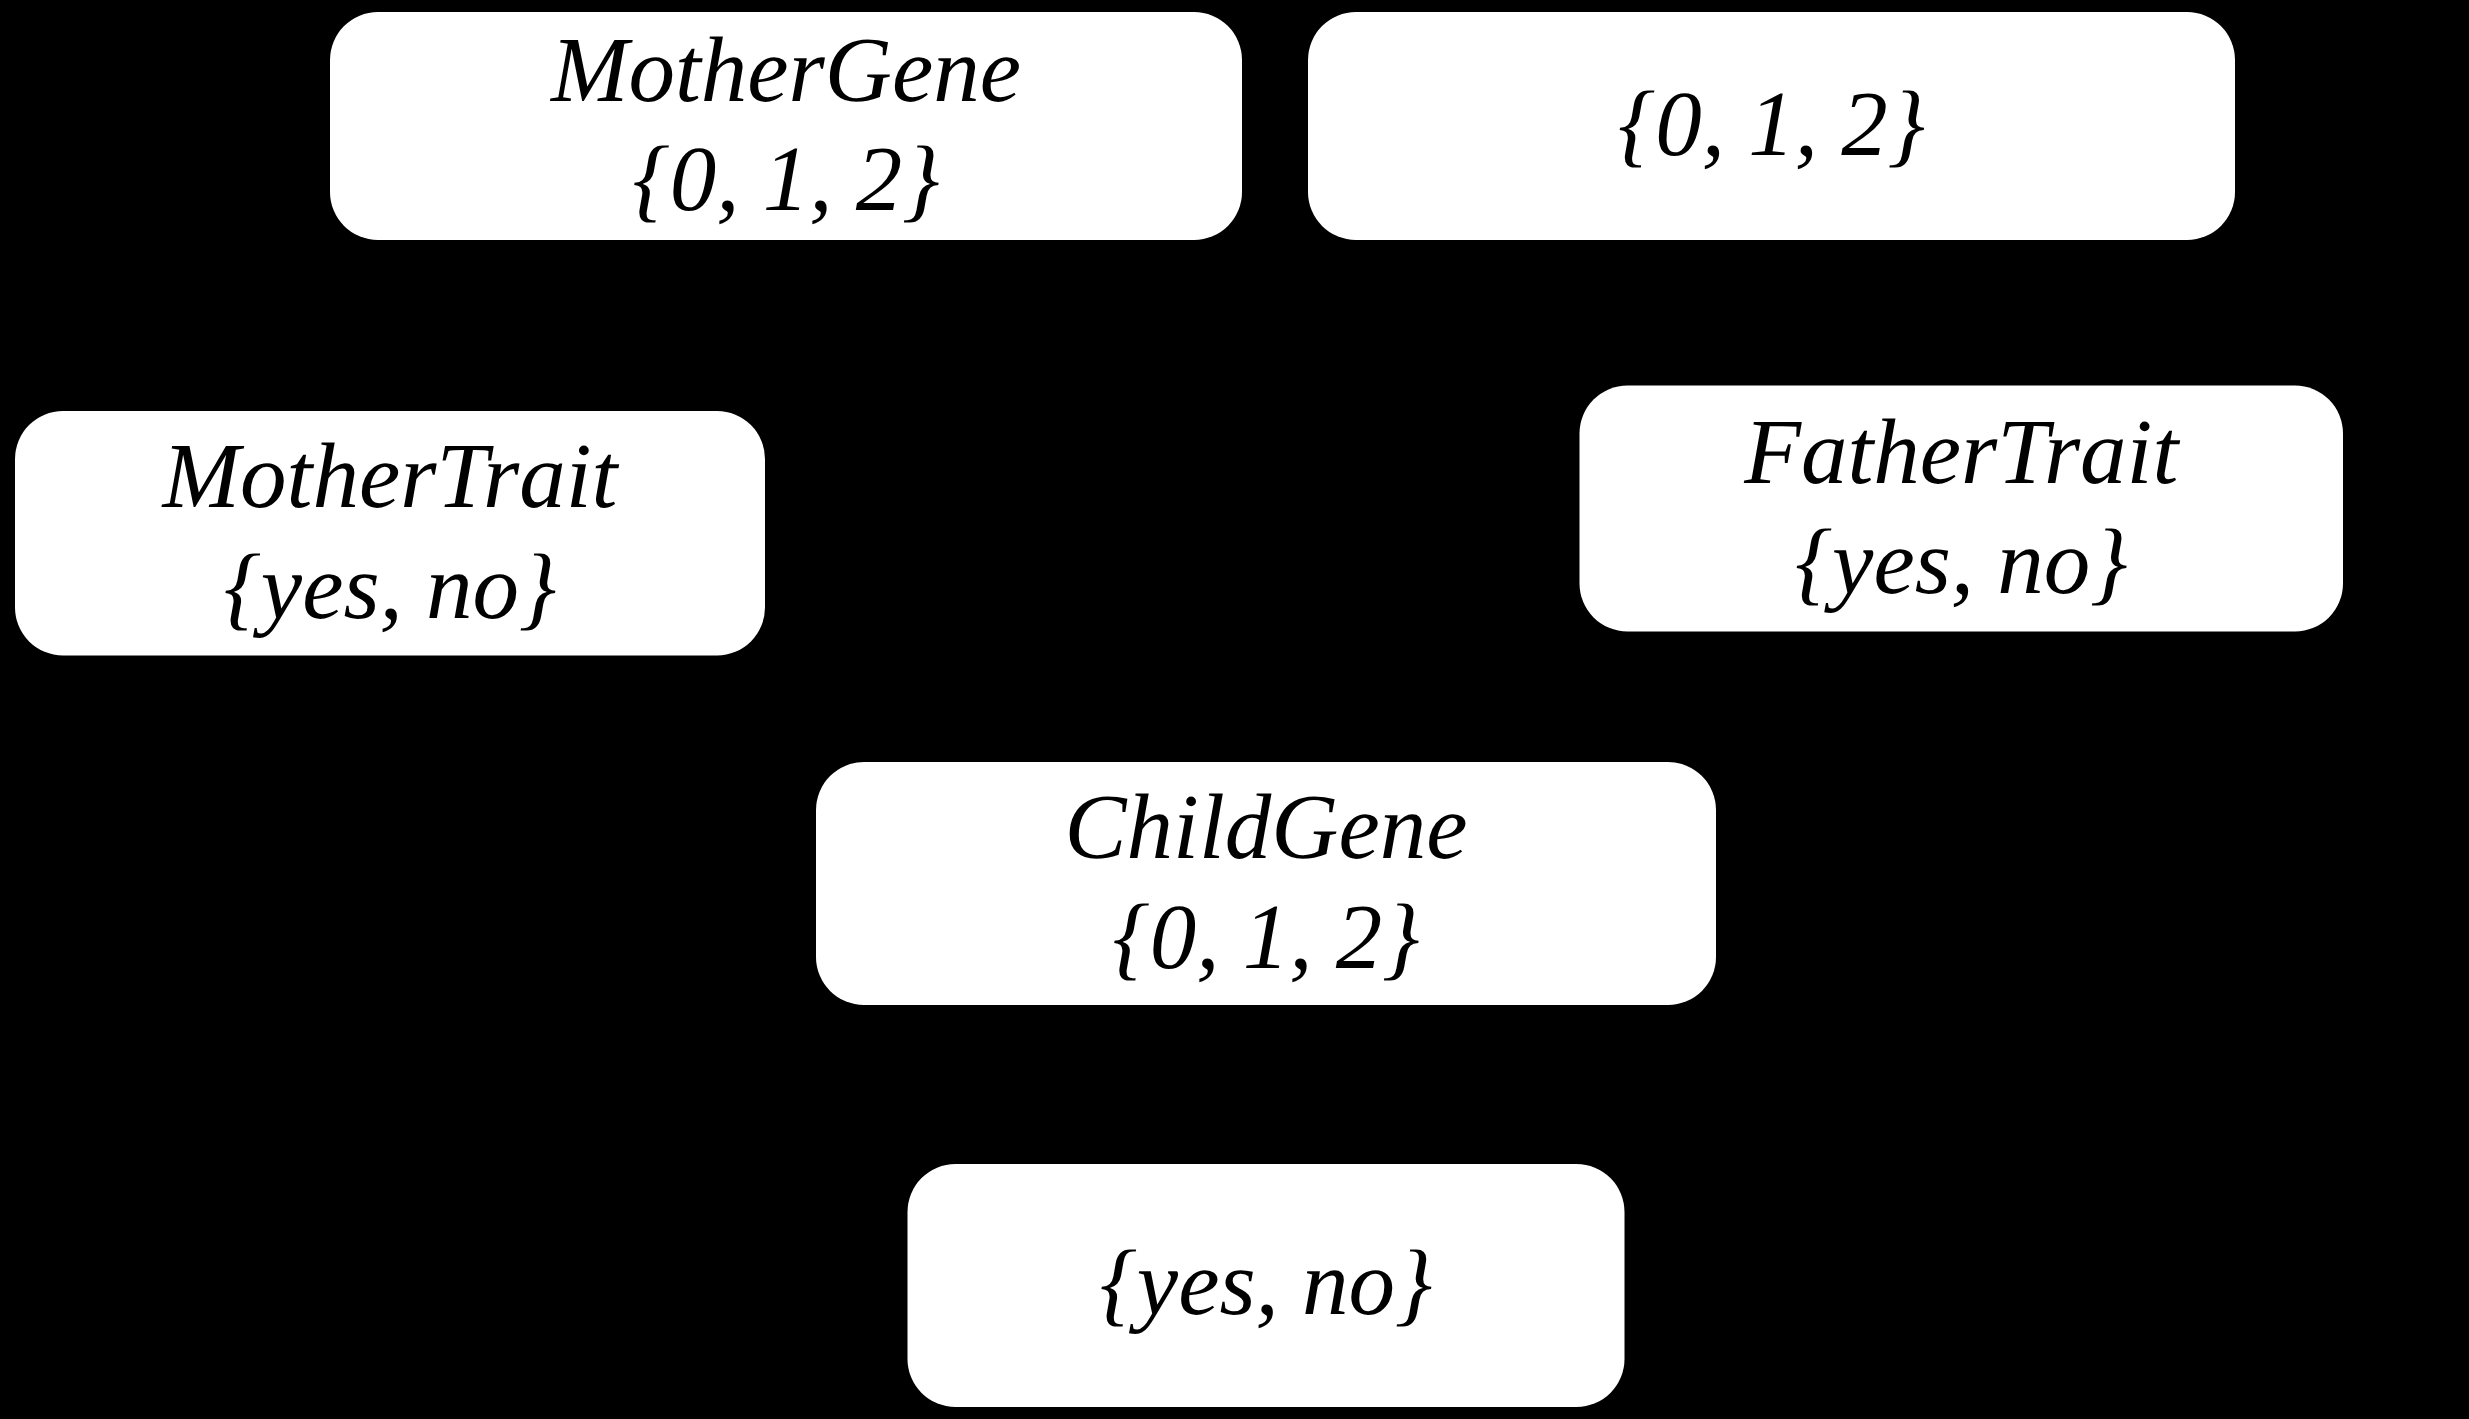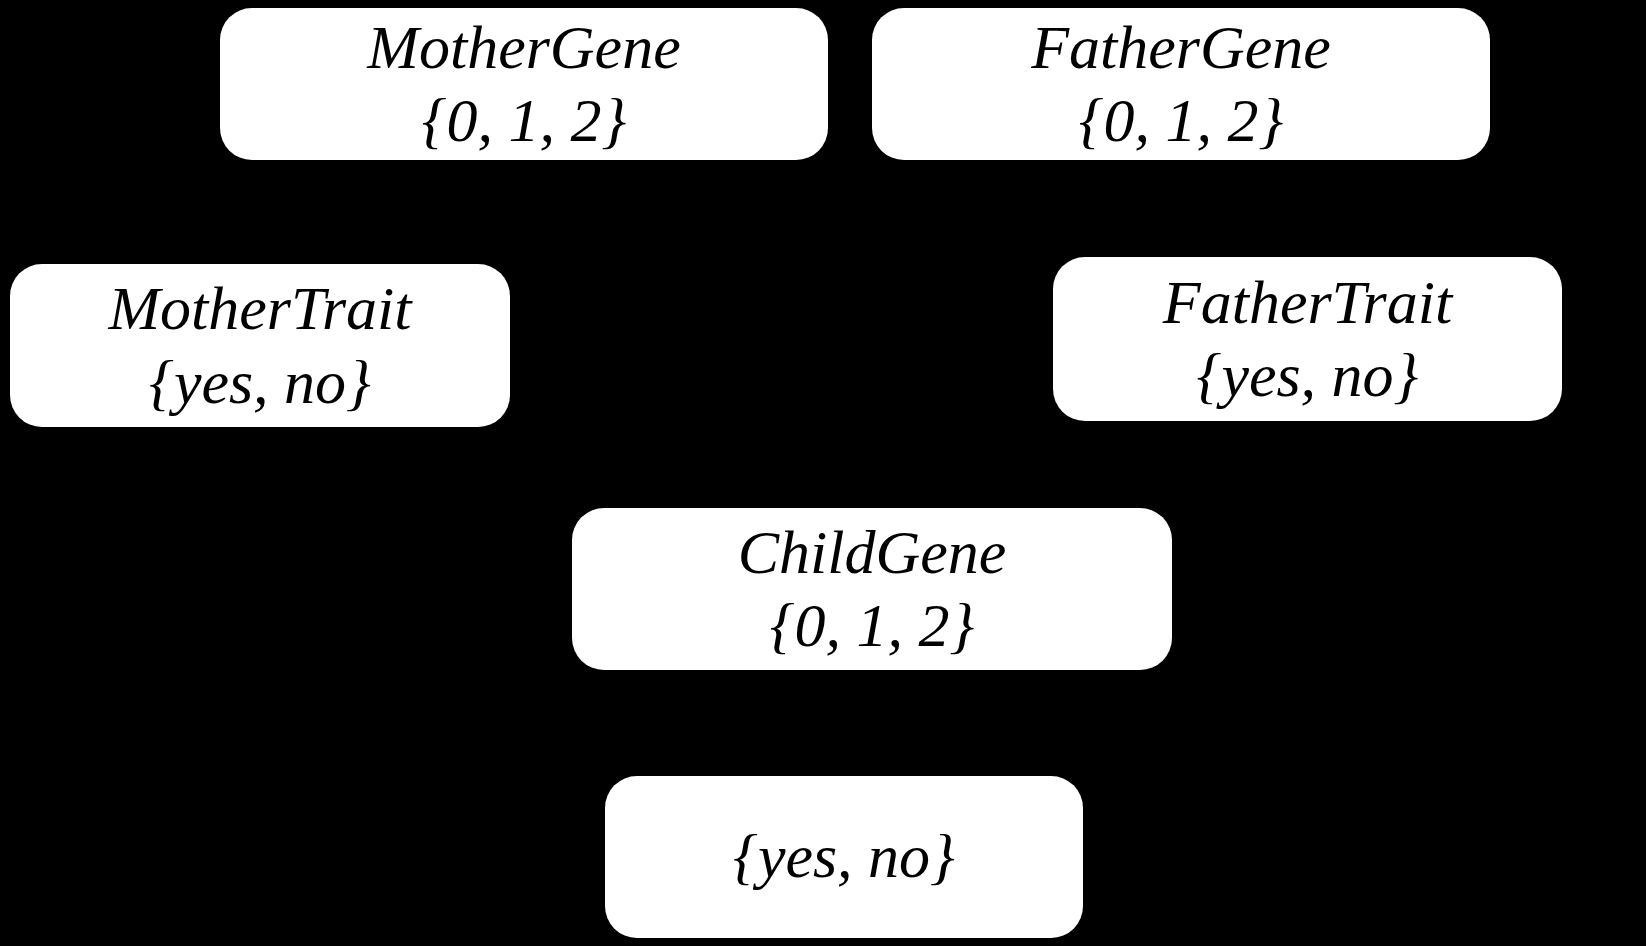--- a/index.html
+++ b/index.html
@@ -40,37 +40,36 @@
     font-size: 62px;
     line-height: 1.18;
   }
   .node .node-label,
   .node .node-domain {
     white-space: nowrap;
   }
   
   #node-mother-gene  { left: 220px;  top: 8px;   width: 608px; height: 152px; }
   #node-father-gene  { left: 872px;  top: 8px;   width: 618px; height: 152px; }
-  #node-mother-trait { left: 10px;   top: 264px; width: 500px; height: 163px; }
+  #node-mother-trait { left: 10px;   top: 274px; width: 500px; height: 163px; }
   #node-father-trait { left: 1053px; top: 257px; width: 509px; height: 164px; }
-  #node-child-gene   { left: 544px;  top: 508px; width: 600px; height: 162px; margin-left: 28px; }
+  #node-child-gene   { left: 544px;  top: 508px; width: 600px; height: 162px; }
   #node-child-trait  { left: 605px;  top: 776px; width: 478px; height: 162px; }
 </style>
 </head>
 <body>
 
 <div class="diagram">
 
   <div class="node" id="node-mother-gene">
     <div class="node-label">MotherGene</div>
     <div class="node-domain">{0, 1, 2}</div>
   </div>
 
   <div class="node" id="node-father-gene">
-    <div class="node-label">FatherGene</div>
     <div class="node-domain">{0, 1, 2}</div>
   </div>
 
   <div class="node" id="node-mother-trait">
     <div class="node-label">MotherTrait</div>
     <div class="node-domain">{yes, no}</div>
   </div>
 
   <div class="node" id="node-father-trait">
     <div class="node-label">FatherTrait</div>

